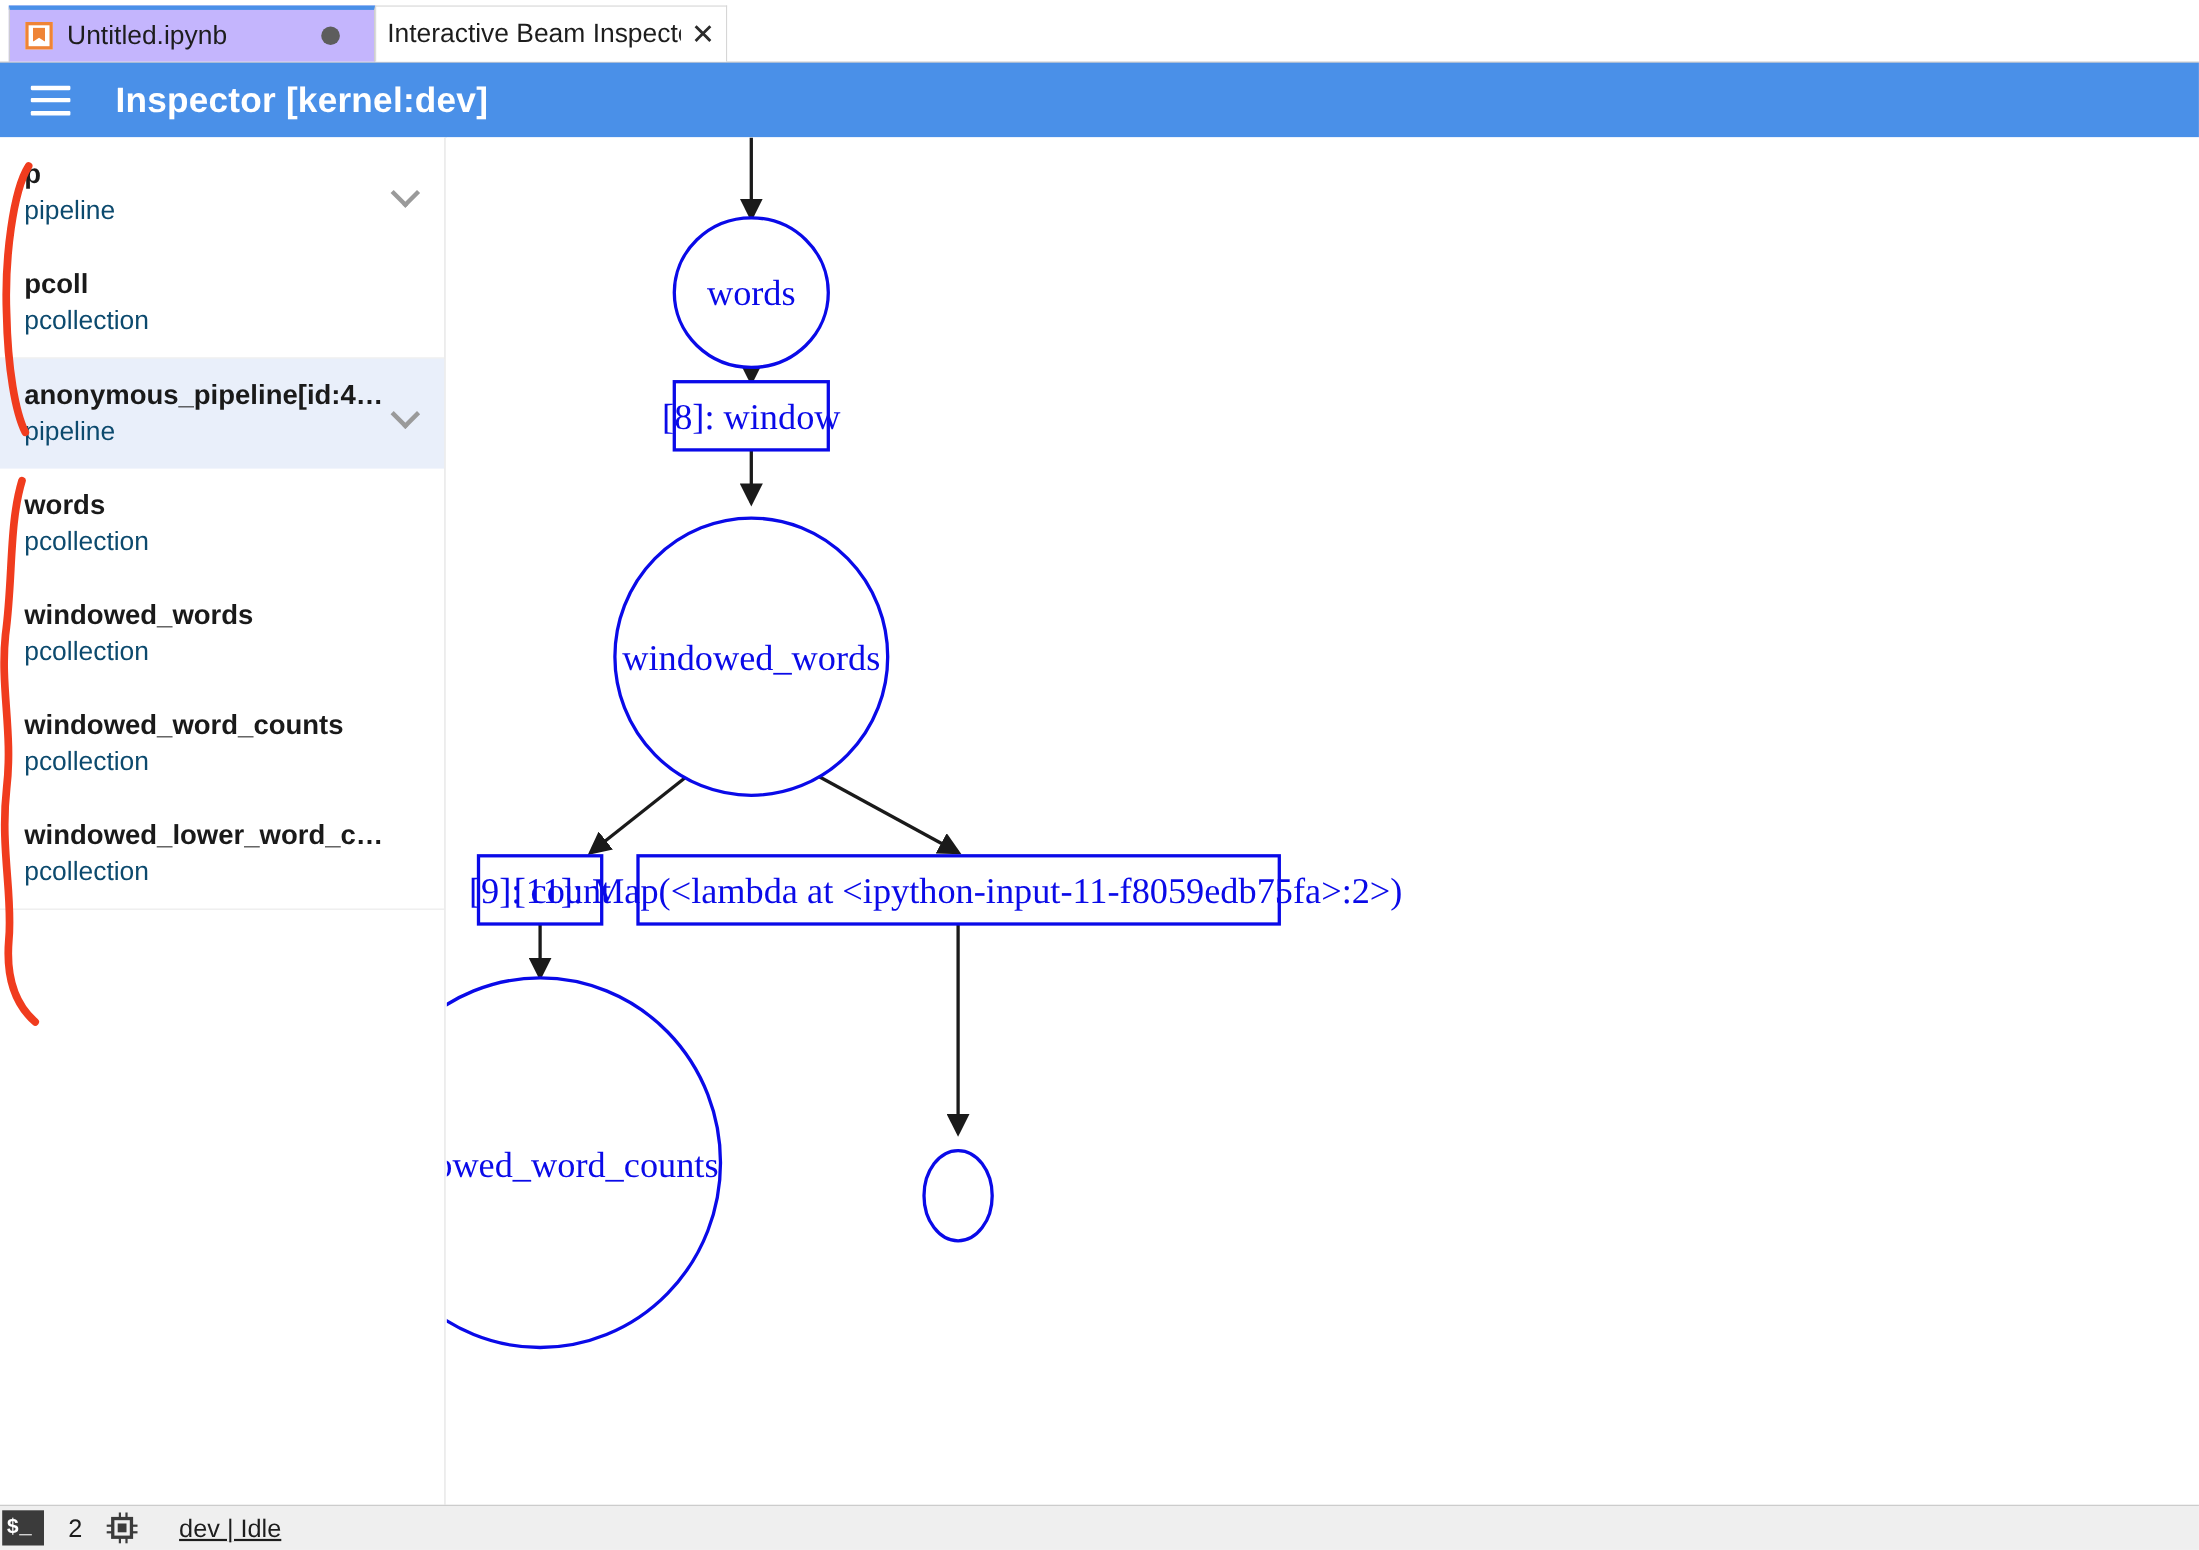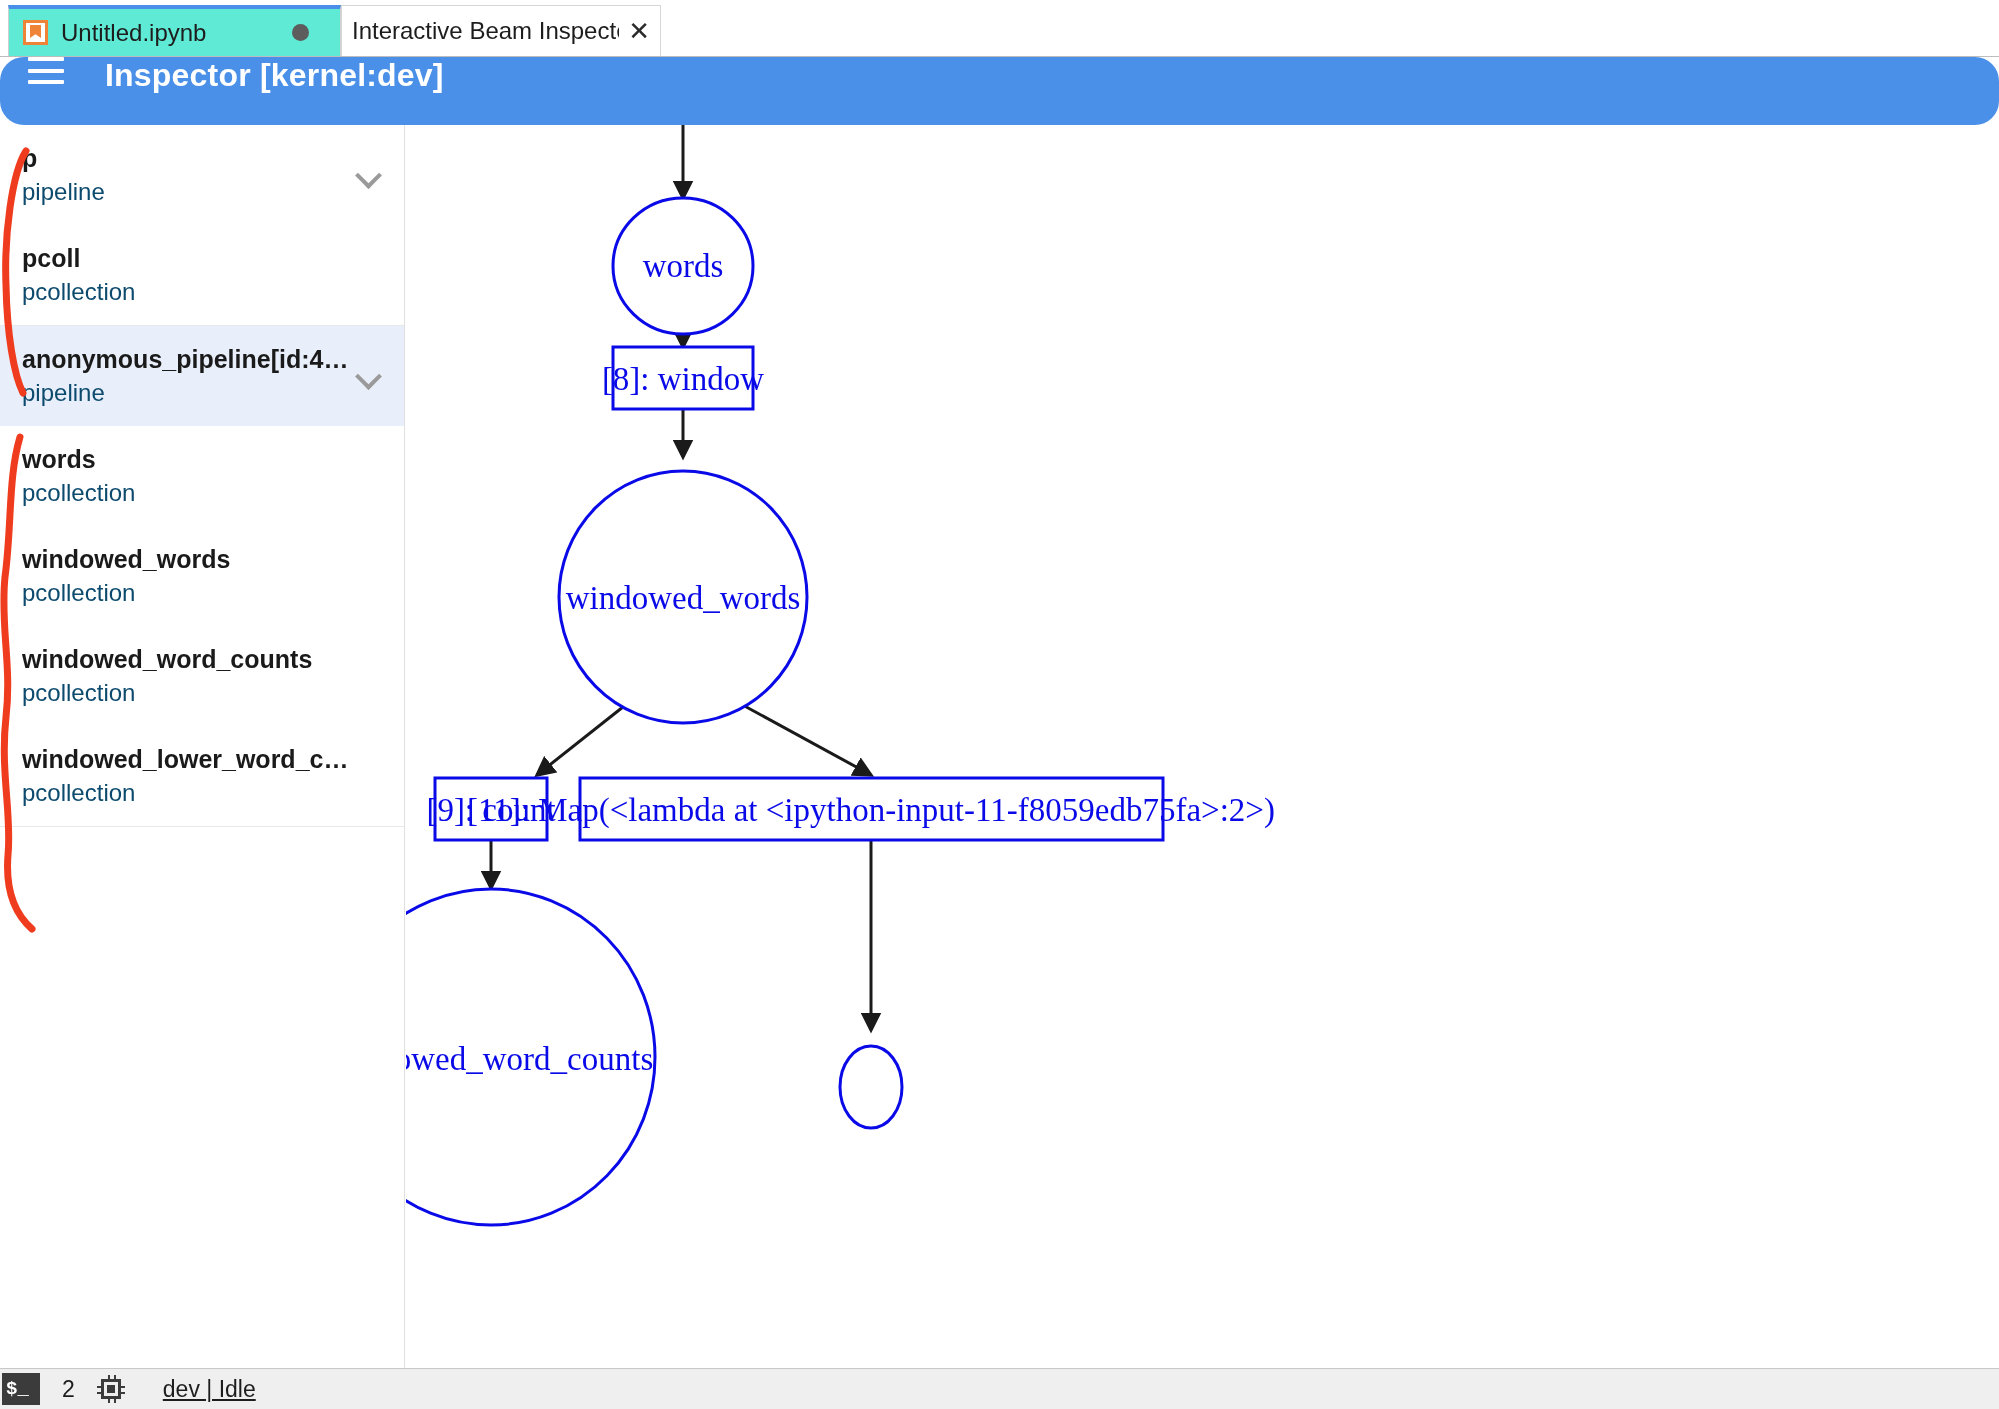--- a/index.html
+++ b/index.html
@@ -33,21 +33,21 @@
     height: 51px;
     box-sizing: border-box;
     display: flex;
     align-items: center;
     font-size: 24px;
     color: #1d1d1d;
   }
   .tab.inactive {
     left: 8px;
     width: 333px;
-    background: #5eead4;
+    background: #c4b5fd;
     border: 1px solid #cfcfcf;
     border-top: 4px solid #4a90e8;
     border-bottom: none;
     padding: 0 31px 0 14px;
   }
   .tab.active {
     left: 341px;
     width: 320px;
     background: #ffffff;
     border: 1px solid #d6d6d6;
@@ -90,21 +90,21 @@
   }
 
   
   .apphdr {
     position: absolute;
     left: 0; top: 57px;
     width: 1999px;
     height: 68px;
     background: #4a90e8;
     display: flex;
-    border-radius: 24px;
+    align-items: center;
   }
   .burger {
     margin-left: 28px;
     width: 36px; height: 27px;
     display: flex;
     flex-direction: column;
     justify-content: space-between;
     flex: 0 0 auto;
   }
   .burger span {

